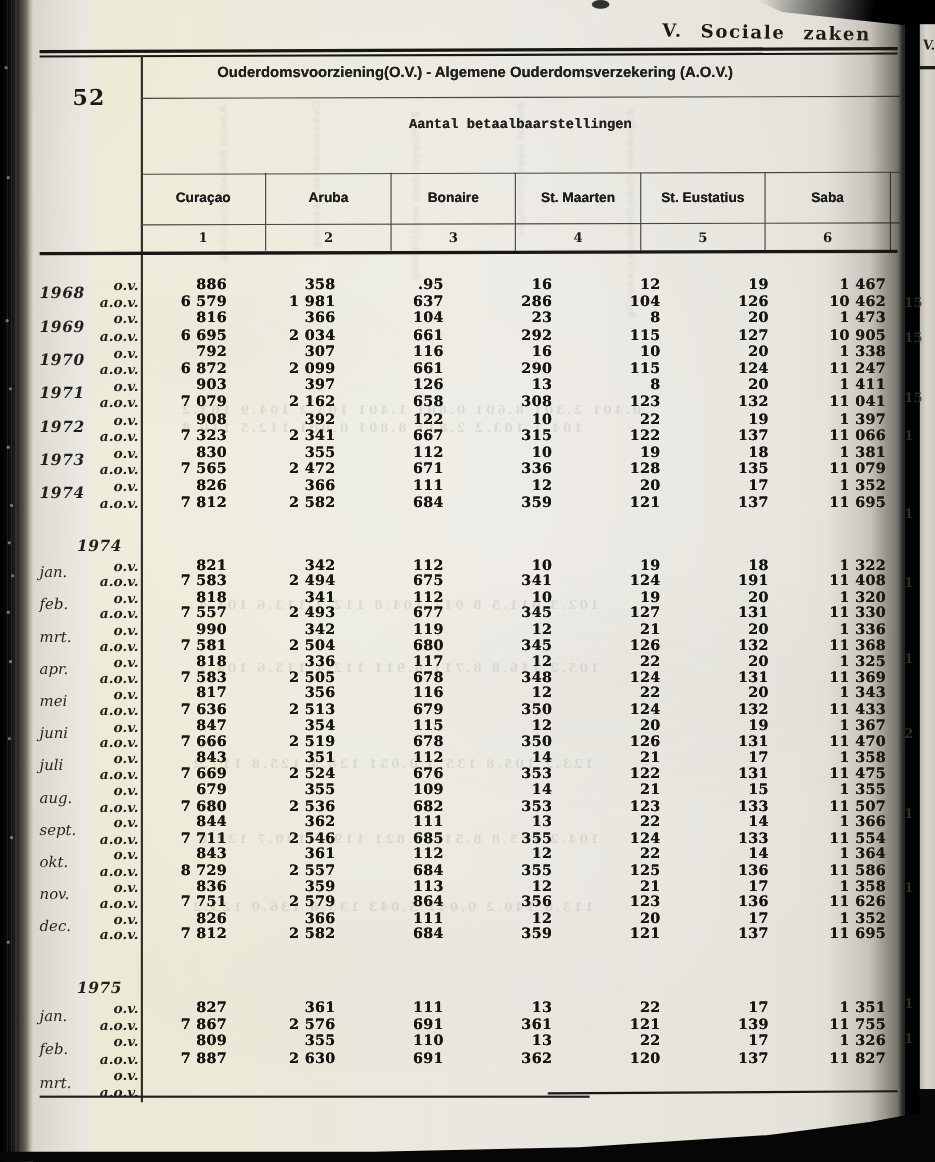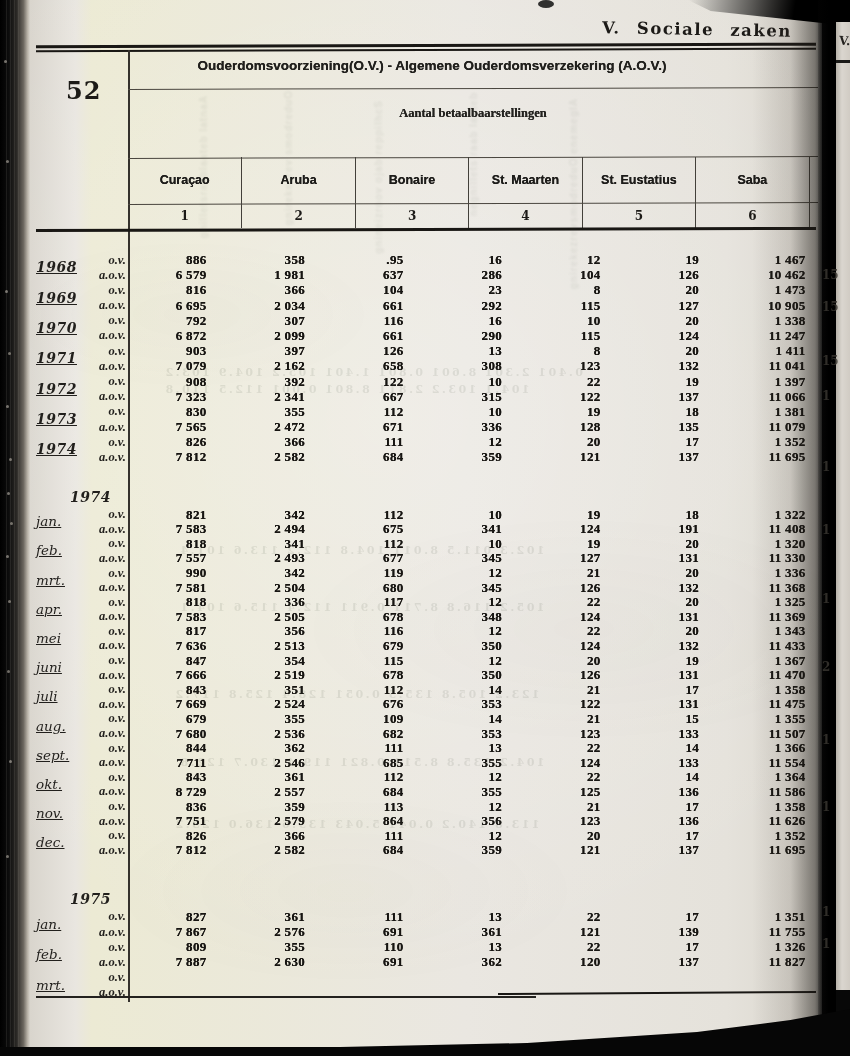--- a/index.html
+++ b/index.html
@@ -38,34 +38,34 @@
         background:linear-gradient(to right, rgba(10,9,8,.2), #000 60%);}
   .next-page{position:absolute;left:835px;top:22px;width:15px;height:968px;
         background:linear-gradient(to right,#b7b2a9,#dad6cf 40%,#cfcac2);border-left:1.5px solid #000;}
   .next-page-label{position:absolute;left:3px;top:12px;font-family:"DejaVu Serif",serif;
         font-weight:700;font-size:12px;color:#24221f;transform:rotate(4deg);}
   .next-page-rule{position:absolute;left:0;top:38px;width:100%;height:2.5px;background:#1b1a18;}
   .bottom-bar{position:absolute;left:0;top:0;width:850px;height:1056px;pointer-events:none;background:#060606;
         clip-path:polygon(0 1047px,40% 1047px,62% 1043px,82% 1032px,93% 1020px,100% 1009px,100% 1056px,0 1056px);}
 
   
-  .page-number{position:absolute;left:38px;top:76px;font-size:24px;font-weight:700;letter-spacing:1px;}
+  .page-number{position:absolute;left:38px;top:76px;font-size:20px;font-weight:700;letter-spacing:1px;}
   .section-header{position:absolute;right:30px;top:20px;font-size:16.5px;font-weight:700;
         letter-spacing:1.5px;word-spacing:9px;transform:rotate(1.1deg);white-space:nowrap;}
   .rule-double{position:absolute;left:8px;top:44px;width:780px;transform:rotate(-.2deg);}
   .rule-double .r1{height:2.6px;background:#191714;}
   .rule-double .r2{height:2px;background:#191714;margin-top:2.4px;}
 
   
   .vline-main{position:absolute;left:100px;top:50px;width:1.6px;height:952px;background:#34312c;}
   .tbl-title{position:absolute;left:100px;top:58px;width:608px;text-align:center;
         font-family:"Liberation Sans",sans-serif;font-weight:700;font-size:13.5px;color:#21201d;
         text-shadow:0 0 .3px #21201d;}
   .tbl-subtitle{position:absolute;left:100px;top:106px;width:690px;text-align:center;
-        font-family:Liberation Serif, serif;font-weight:700;font-size:12.5px;color:#23221f;
+        font-family:Liberation Mono, monospace;font-weight:700;font-size:12.5px;color:#23221f;
         text-shadow:0 0 .3px #23221f;}
   .hrule{position:absolute;left:100px;width:690px;height:1.2px;background:#4a463f;}
   .hrule.r-title{top:88px;transform:rotate(-.15deg);}
   .hrule.r-sub{top:157px;transform:rotate(-.15deg);}
   .hrule.r-mid{top:203px;transform:rotate(-.15deg);}
   .rule-thick{position:absolute;left:8px;top:228px;width:780px;height:2.6px;background:#191714;transform:rotate(-.15deg);}
 
   .col-headers{position:absolute;left:100px;top:157px;width:794px;height:71px;
         display:grid;grid-template-columns:repeat(7,1fr);}
   .col-head{border-left:1px solid #43403a;display:flex;flex-direction:column;}
@@ -75,24 +75,24 @@
         text-shadow:0 0 .3px #1d1c1a;}
   .col-head .cnum{height:25px;display:flex;align-items:center;justify-content:center;
         font-weight:700;font-size:12px;}
 
   
   .tbody{position:absolute;left:0;top:252px;width:794px;}
   .section{--rh:15.2px;}
   .sec-1{--rh:14.6px;}
   .group{position:relative;}
   .glabel{position:absolute;left:8px;top:50%;transform:translateY(-50%);
-        font-style:italic;font-size:13.5px;color:#211f1c;white-space:nowrap;text-decoration:underline;}
+        font-style:italic;font-size:13.5px;color:#211f1c;white-space:nowrap;}
   .sec-0 .glabel{font-weight:700;font-size:14px;letter-spacing:.5px;}
   .trow{display:grid;grid-template-columns:44px 56px repeat(7,98.5px);height:var(--rh);
-        align-items:center;font-family:Liberation Serif, serif;}
+        align-items:center;}
   .tcell{font-style:italic;font-weight:700;font-size:12.5px;text-align:right;padding-right:2px;color:#211f1c;}
   .cell{font-weight:700;font-size:13px;text-align:right;padding-right:20px;
         letter-spacing:.3px;color:#171512;text-shadow:0 0 .35px #171512;white-space:pre;}
   .cell:last-child{padding-right:12px;}
   .section-label{margin:24px 0 2px 42px;font-style:italic;font-weight:700;font-size:14px;
         letter-spacing:.5px;color:#211f1c;}
   .sep-1975{margin-top:34px;}
 
   
   .rule-bot-thin{position:absolute;left:8px;top:996px;width:500px;height:1.8px;background:#23211e;}

